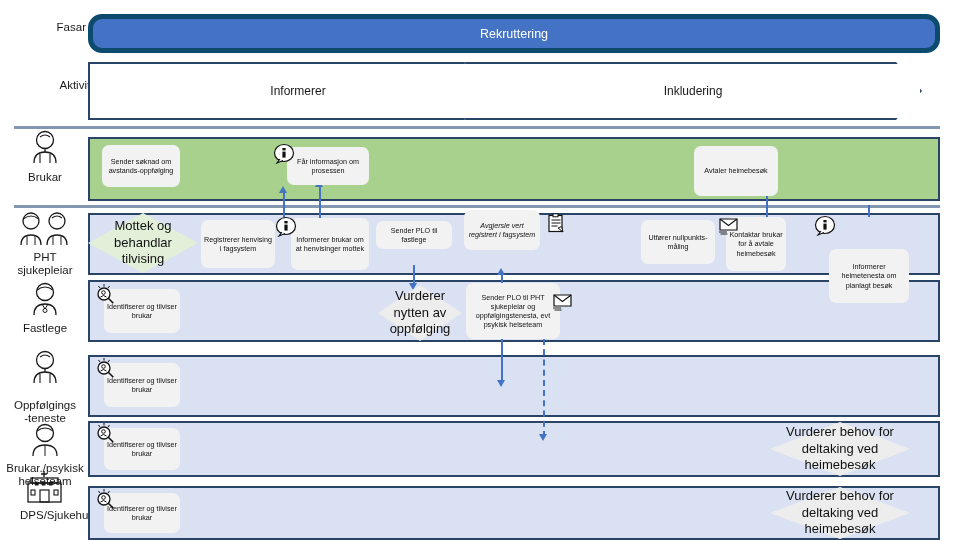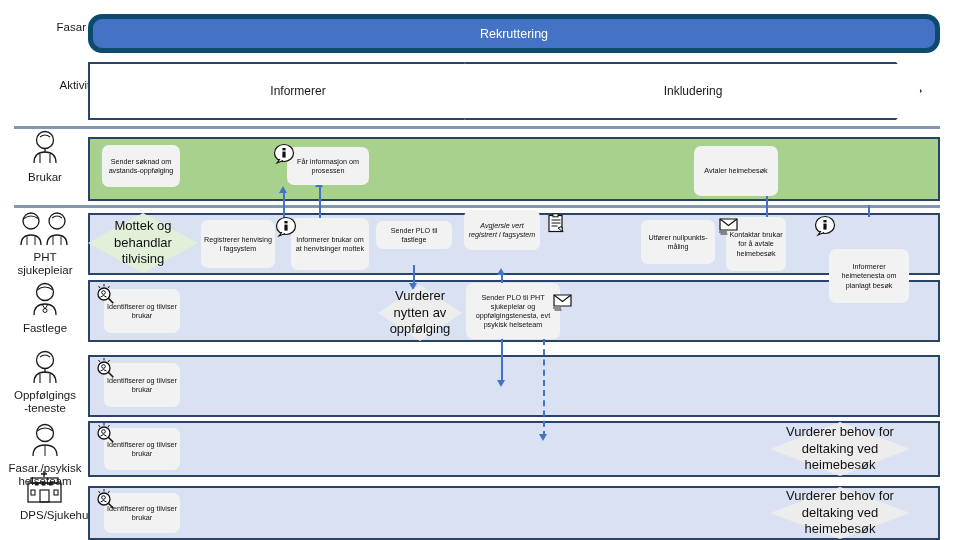--- a/index.html
+++ b/index.html
@@ -256,21 +256,21 @@
   <div class="rowlabel" style="top:350px;">
     <span>
       <svg width="36" height="34" viewBox="0 0 36 34">
         <circle cx="18" cy="10" r="8.5" fill="none" stroke="#1a1a1a" stroke-width="1.3"></circle>
         <path d="M13 7 q5 -4 10 0" fill="none" stroke="#1a1a1a" stroke-width="1.1"></path>
         <path d="M18 18.5 v4" stroke="#1a1a1a" stroke-width="1.3"></path>
         <path d="M7 33 q0 -11 11 -11 q11 0 11 11" fill="none" stroke="#1a1a1a" stroke-width="1.3"></path>
         <path d="M13 24 v9 M23 24 v9" stroke="#1a1a1a" stroke-width="1.1"></path>
       </svg>
     </span>
-    <span class="cap" style="margin-top:2px;">Oppfølgings</span>
+    <span class="cap" style="margin-top:12px;">Oppfølgings</span>
     <span class="cap">-teneste</span>
   </div>
 
   <div class="lane blue" style="left:88px; top:355px; width:852px; height:62px;"></div>
 
   <div class="task" style="left:104px; top:363px; width:76px; height:44px;">Identifiserer og tilviser brukar</div>
   <span class="glyph" style="left:95px; top:357px;">
     <svg width="24" height="22" viewBox="0 0 24 22">
       <circle cx="9" cy="11" r="6" fill="#fff" stroke="#111" stroke-width="1.3"></circle>
       <path d="M13.3 15.3 l5 5" stroke="#111" stroke-width="1.6"></path>
@@ -282,21 +282,21 @@
 
   <div class="rowlabel" style="top:423px;">
     <span>
       <svg width="36" height="34" viewBox="0 0 36 34">
         <circle cx="18" cy="10" r="8.5" fill="none" stroke="#1a1a1a" stroke-width="1.3"></circle>
         <path d="M10 8 q8 -6 16 0" fill="none" stroke="#1a1a1a" stroke-width="1.1"></path>
         <path d="M6 33 q0 -11 12 -11 q12 0 12 11" fill="none" stroke="#1a1a1a" stroke-width="1.3"></path>
         <path d="M18 22 v11" stroke="#1a1a1a" stroke-width="1"></path>
       </svg>
     </span>
-    <span class="cap" style="margin-top:2px;">Fasar./psykisk</span>
+    <span class="cap" style="margin-top:2px;">Brukar./psykisk</span>
     <span class="cap">helseteam</span>
   </div>
 
   <div class="lane blue" style="left:88px; top:421px; width:852px; height:56px;"></div>
 
   <div class="task" style="left:104px; top:428px; width:76px; height:42px;">Identifiserer og tilviser brukar</div>
   <span class="glyph" style="left:95px; top:422px;">
     <svg width="24" height="22" viewBox="0 0 24 22">
       <circle cx="9" cy="11" r="6" fill="#fff" stroke="#111" stroke-width="1.3"></circle>
       <path d="M13.3 15.3 l5 5" stroke="#111" stroke-width="1.6"></path>

